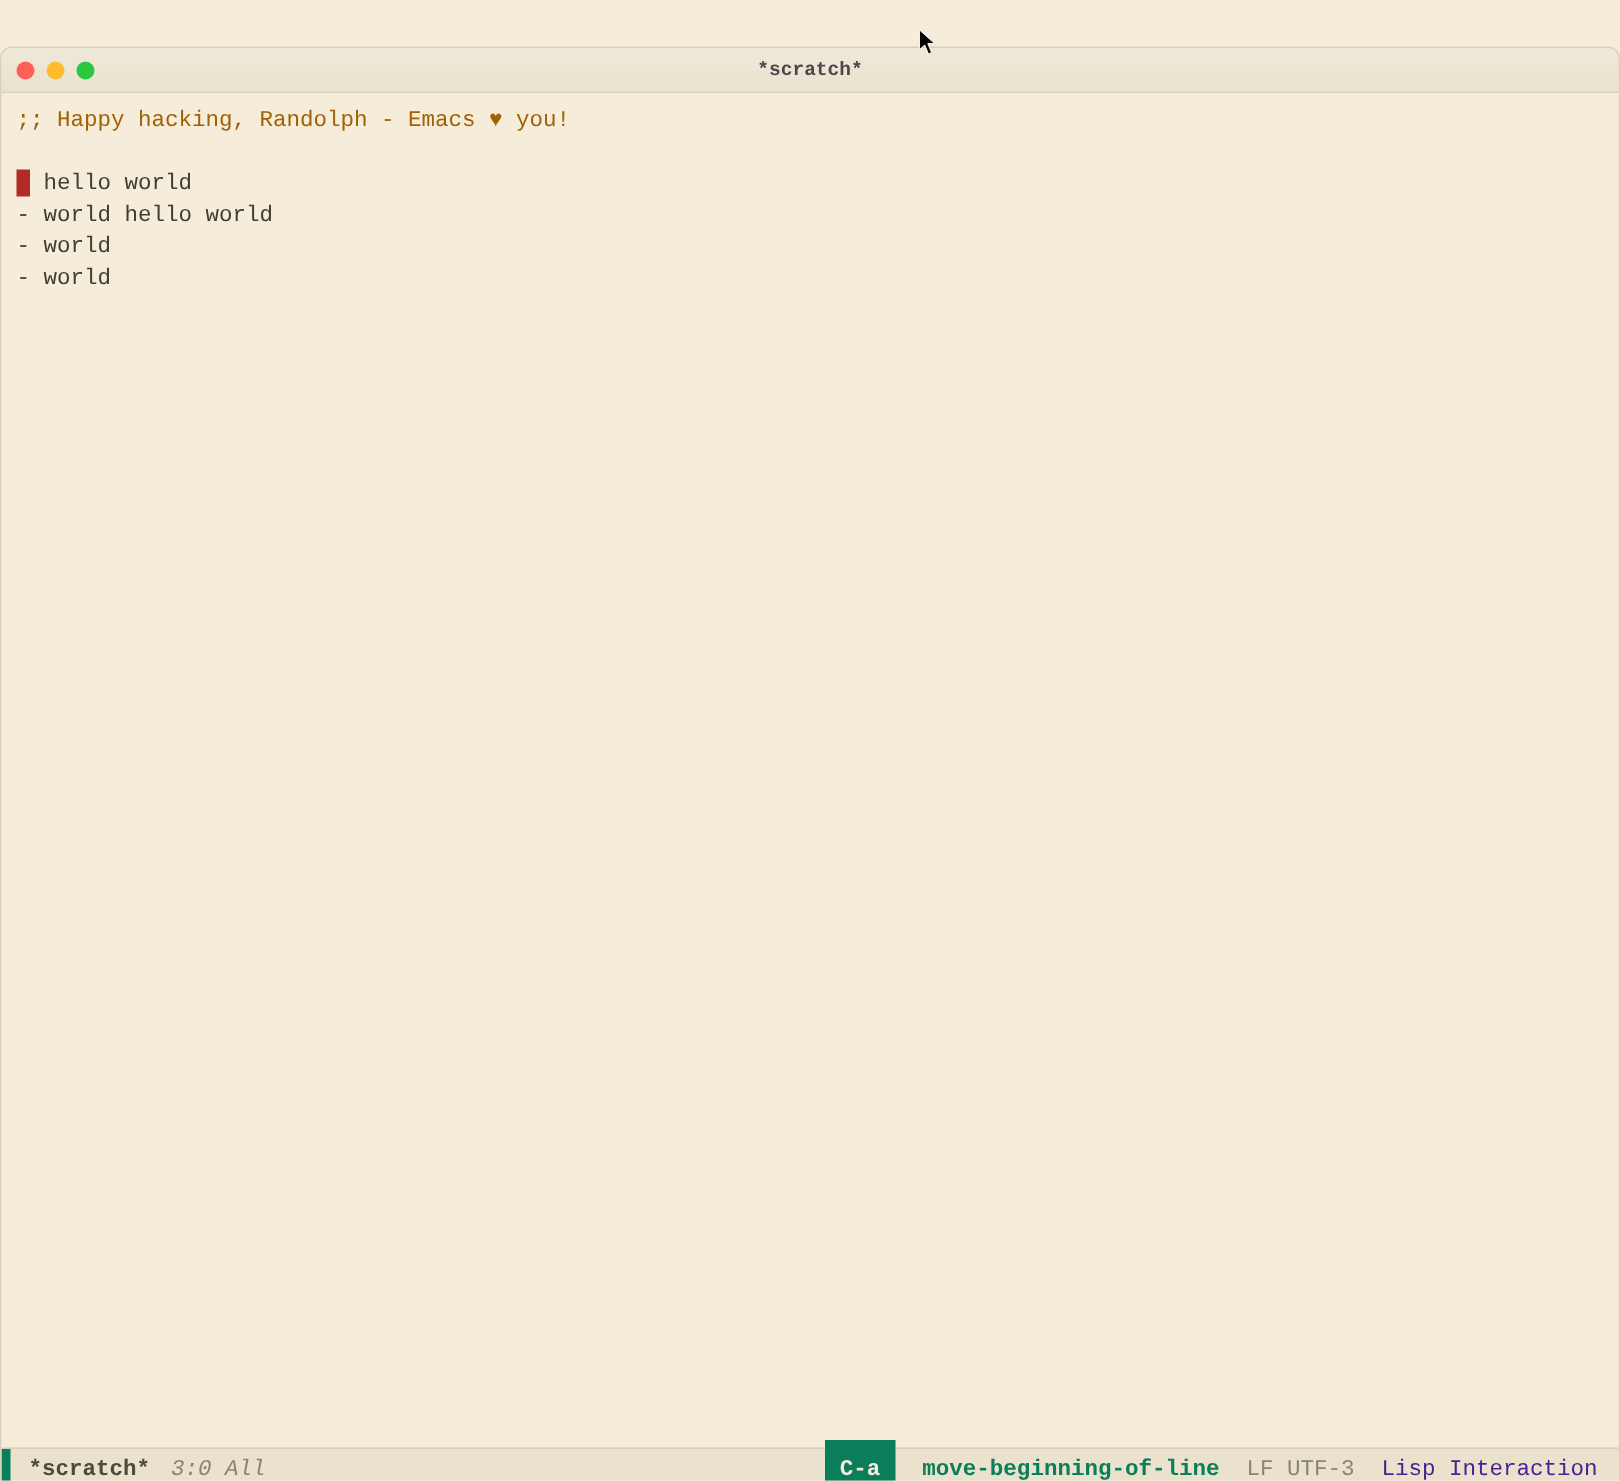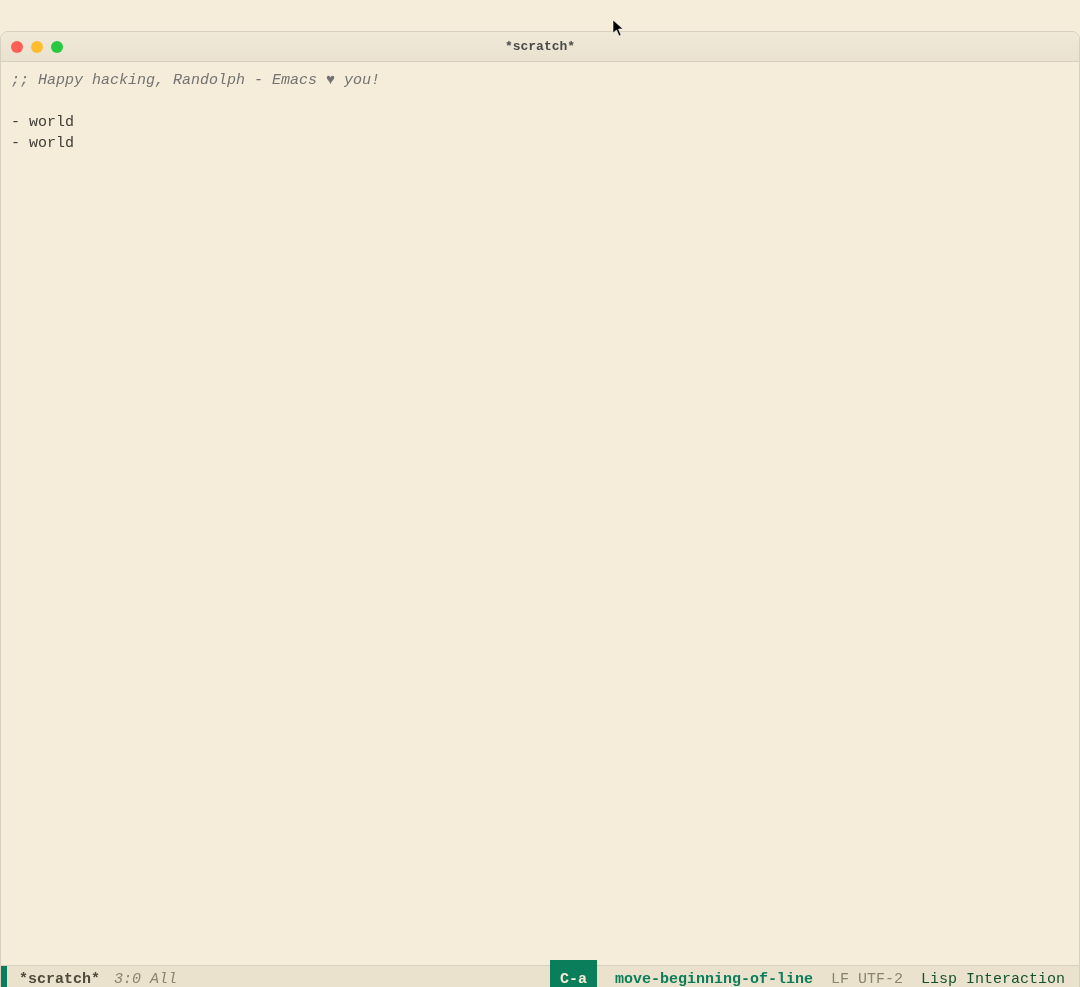--- a/index.html
+++ b/index.html
@@ -58,22 +58,21 @@
     .buffer {
       flex: 1;
       background: #f5ecd9;
       padding: 8px 10px;
       font-size: 15px;
       line-height: 21px;
       color: #3f3d36;
       position: relative;
     }
     .comment-line {
-      font-style: italic;
-      color: #737373;
+      color: #a16207;
     }
     .buffer-line {
       white-space: pre;
       min-height: 21px;
     }
     .cursor-block {
       display: inline-block;
       width: 9px;
       height: 18px;
       background: #b02b27;
@@ -127,21 +126,21 @@
     }
     .keychord-cmd {
       color: #0a7d5a;
       font-weight: 600;
       text-align: right;
     }
     .modeline-enc {
       color: #8a846f;
     }
     .modeline-mode {
-      color: #14532d;
+      color: #4c1d95;
     }
     .echo-area {
       height: 24px;
       background: #f5ecd9;
     }
     .mouse-cursor {
       position: absolute;
       top: 19px;
       left: 612px;
       width: 14px;
@@ -160,38 +159,40 @@
       <div class="traffic-light tl-close"></div>
       <div class="traffic-light tl-min"></div>
       <div class="traffic-light tl-max"></div>
     </div>
     <div class="titlebar-title">*scratch*</div>
   </div>
 
   <div class="buffer">
     <div class="buffer-line comment-line">;; Happy hacking, Randolph - Emacs ♥ you!</div>
     <div class="buffer-line">&nbsp;</div>
+    <div class="buffer-line"><span class="cursor-block"></span><span> hello world</span></div>
+    <div class="buffer-line">- world hello world</div>
     <div class="buffer-line">- world</div>
     <div class="buffer-line">- world</div>
   </div>
 
   <div class="modeline">
     <div class="modeline-indicator"></div>
     <div class="modeline-left">
       <span class="modeline-buffer-name">*scratch*</span>
       <span class="modeline-pos">
         <span>3:0</span>
         <span> </span>
         <span>All</span>
       </span>
     </div>
     <div class="modeline-right">
       <span class="keychord-box">C-a</span>
       <span class="keychord-cmd">move-beginning-of-line</span>
-      <span class="modeline-enc">LF UTF-2</span>
+      <span class="modeline-enc">LF UTF-3</span>
       <span class="modeline-mode">Lisp Interaction</span>
     </div>
   </div>
 
   <div class="echo-area"></div>
 </div>
 
 <div class="mouse-cursor">
   <svg viewBox="0 0 14 18" width="14" height="18">
     <path d="M1 1 L1 14 L4.5 11 L7 17 L9 16 L6.5 10 L11 10 Z" fill="#000" stroke="#fff" stroke-width="0.6"></path>

